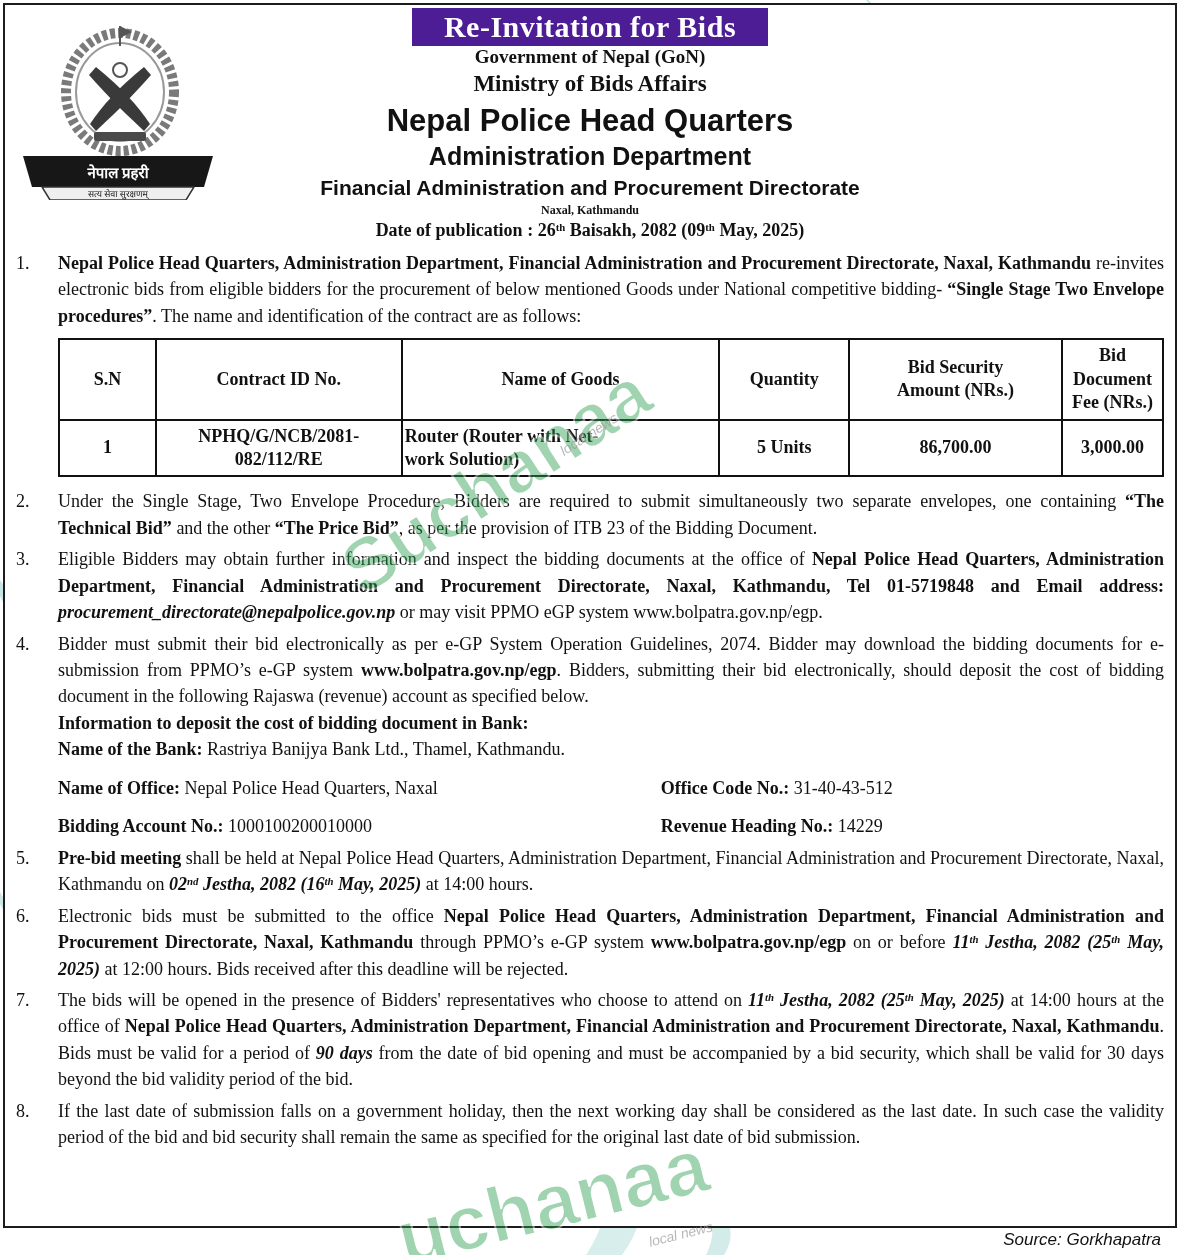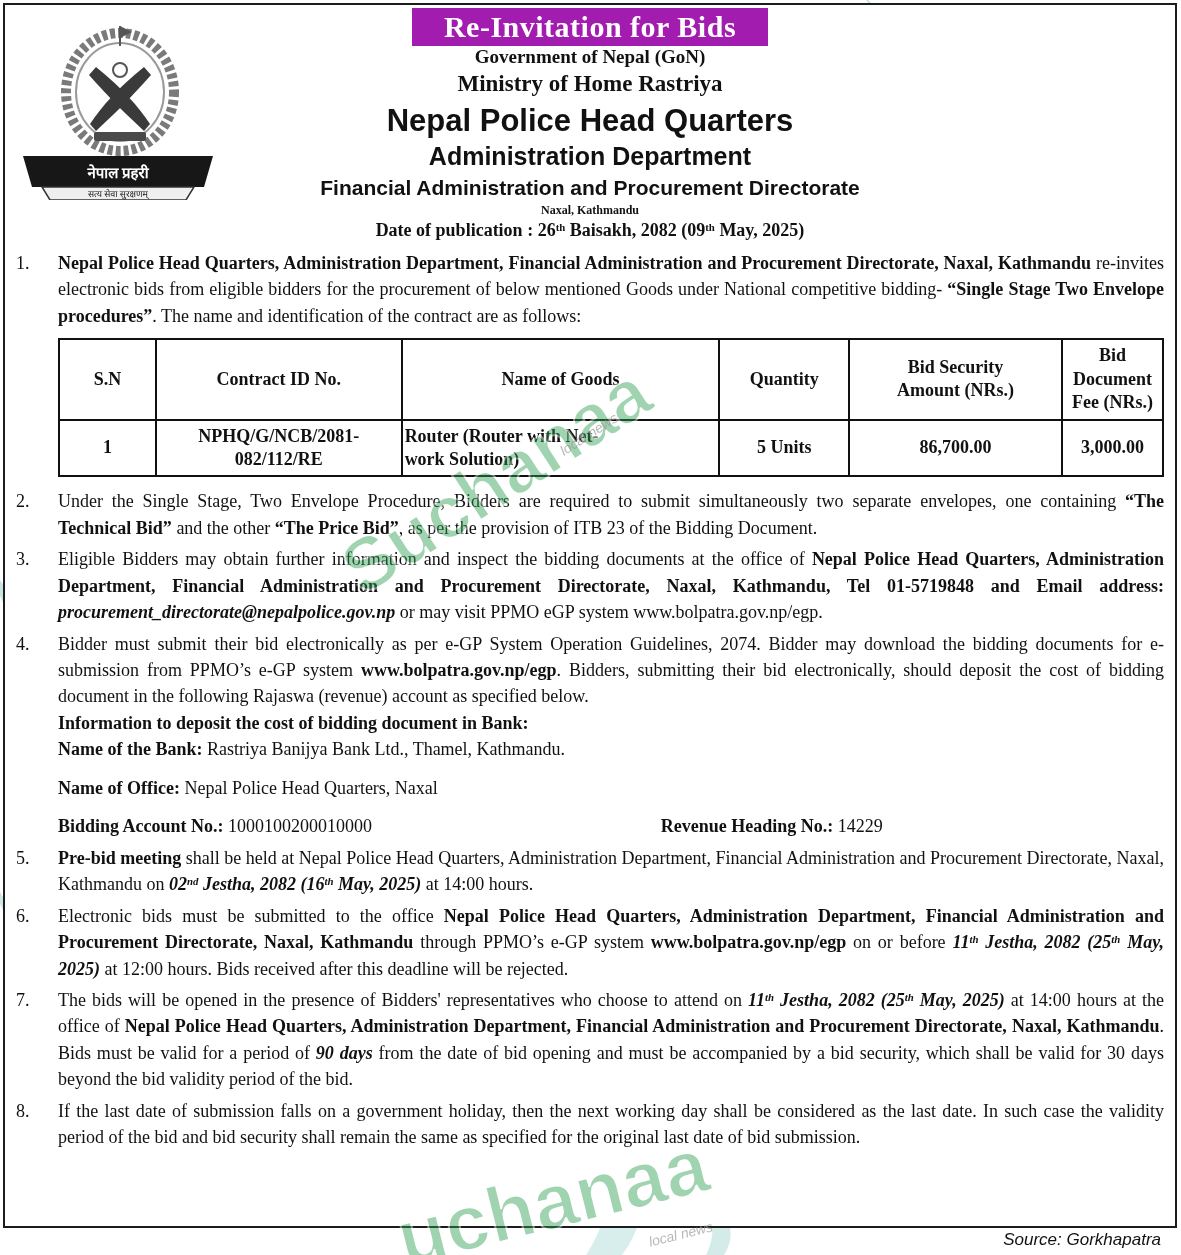--- a/index.html
+++ b/index.html
@@ -11,21 +11,21 @@
   .doc{
     position:absolute;left:3px;top:3px;width:1174px;height:1225px;
     border:2px solid #1c1c1c;box-sizing:border-box;
     padding:0 11px;background:#fff;overflow:hidden;z-index:1;
   }
   
   header{text-align:center;position:relative;}
   .logo-wrap{position:absolute;left:2px;top:12px;width:200px;height:180px;z-index:2;}
   .banner-wrap{margin-top:3px;}
   .banner{
-    display:inline-block;background:#a21caf;color:#fff;font-weight:bold;
+    display:inline-block;background:#4c1d95;color:#fff;font-weight:bold;
     font-size:30px;line-height:38px;padding:0 32px;letter-spacing:.5px;
   }
   .h-gov{font-size:19px;font-weight:bold;}
   .h-ministry{font-size:23px;font-weight:bold;margin-top:3px;}
   .h-org{font-family:"Liberation Sans",sans-serif;font-size:31px;font-weight:bold;margin-top:6px;}
   .h-dept{font-family:"Liberation Sans",sans-serif;font-size:25px;font-weight:bold;margin-top:3px;}
   .h-dir{font-family:"Liberation Sans",sans-serif;font-size:21px;font-weight:bold;margin-top:5px;}
   .h-loc{font-size:12px;font-weight:bold;margin-top:3px;}
   .h-pub{font-size:18px;font-weight:bold;margin-top:2px;}
   
@@ -108,21 +108,21 @@
         <text x="100" y="158" text-anchor="middle" fill="#ffffff" font-size="15" font-weight="bold">नेपाल प्रहरी</text>
         <path d="M24,167 L176,167 L168,180 L32,180 Z" fill="#efefef" stroke="#333" stroke-width="1.5"></path>
         <text x="100" y="177" text-anchor="middle" fill="#222" font-size="9">सत्य सेवा सुरक्षणम्</text>
       </svg>
     </div>
 
     <div class="banner-wrap">
       <span class="banner">Re-Invitation for Bids</span>
     </div>
     <div class="h-gov">Government of Nepal (GoN)</div>
-    <div class="h-ministry">Ministry of Home Rastriya</div>
+    <div class="h-ministry">Ministry of Bids Affairs</div>
     <div class="h-org">Nepal Police Head Quarters</div>
     <div class="h-dept">Administration Department</div>
     <div class="h-dir">Financial Administration and Procurement Directorate</div>
     <div class="h-loc">Naxal, Kathmandu</div>
     <div class="h-pub"><span class="b">Date of publication : 26</span><sup class="b">th</sup><span class="b"> Baisakh, 2082 (09</span><sup class="b">th</sup><span class="b"> May, 2025)</span></div>
   </header>
 
   <div id="items">
       <div class="item">
         <div class="num">1.</div>
@@ -169,20 +169,21 @@
         </div>
       </div>
       <div class="item">
         <div class="num">4.</div>
         <div class="content">
           <div class="para"><span>Bidder must submit their bid electronically as per e-GP System Operation Guidelines, 2074. Bidder may download the bidding documents for e-submission from PPMO’s e-GP system </span><span class="b">www.bolpatra.gov.np/egp</span><span>. Bidders, submitting their bid electronically, should deposit the cost of bidding document in the following Rajaswa (revenue) account as specified below.</span></div>
           <div class="para plain"><span class="b u">Information to deposit the cost of bidding document in Bank:</span></div>
           <div class="para plain"><span class="b">Name of the Bank:</span><span> Rastriya Banijya Bank Ltd., Thamel, Kathmandu.</span></div>
           <div class="cols">
             <div class="col left"><span class="b">Name of Office:</span><span>  Nepal Police Head Quarters, Naxal</span></div>
+            <div class="col right"><span class="b">Office Code No.:</span><span> 31-40-43-512</span></div>
           </div>
           <div class="cols">
             <div class="col left"><span class="b">Bidding Account No.:</span><span>  1000100200010000</span></div>
             <div class="col right"><span class="b">Revenue Heading No.:</span><span> 14229</span></div>
           </div>
         </div>
       </div>
       <div class="item">
         <div class="num">5.</div>
         <div class="content">

